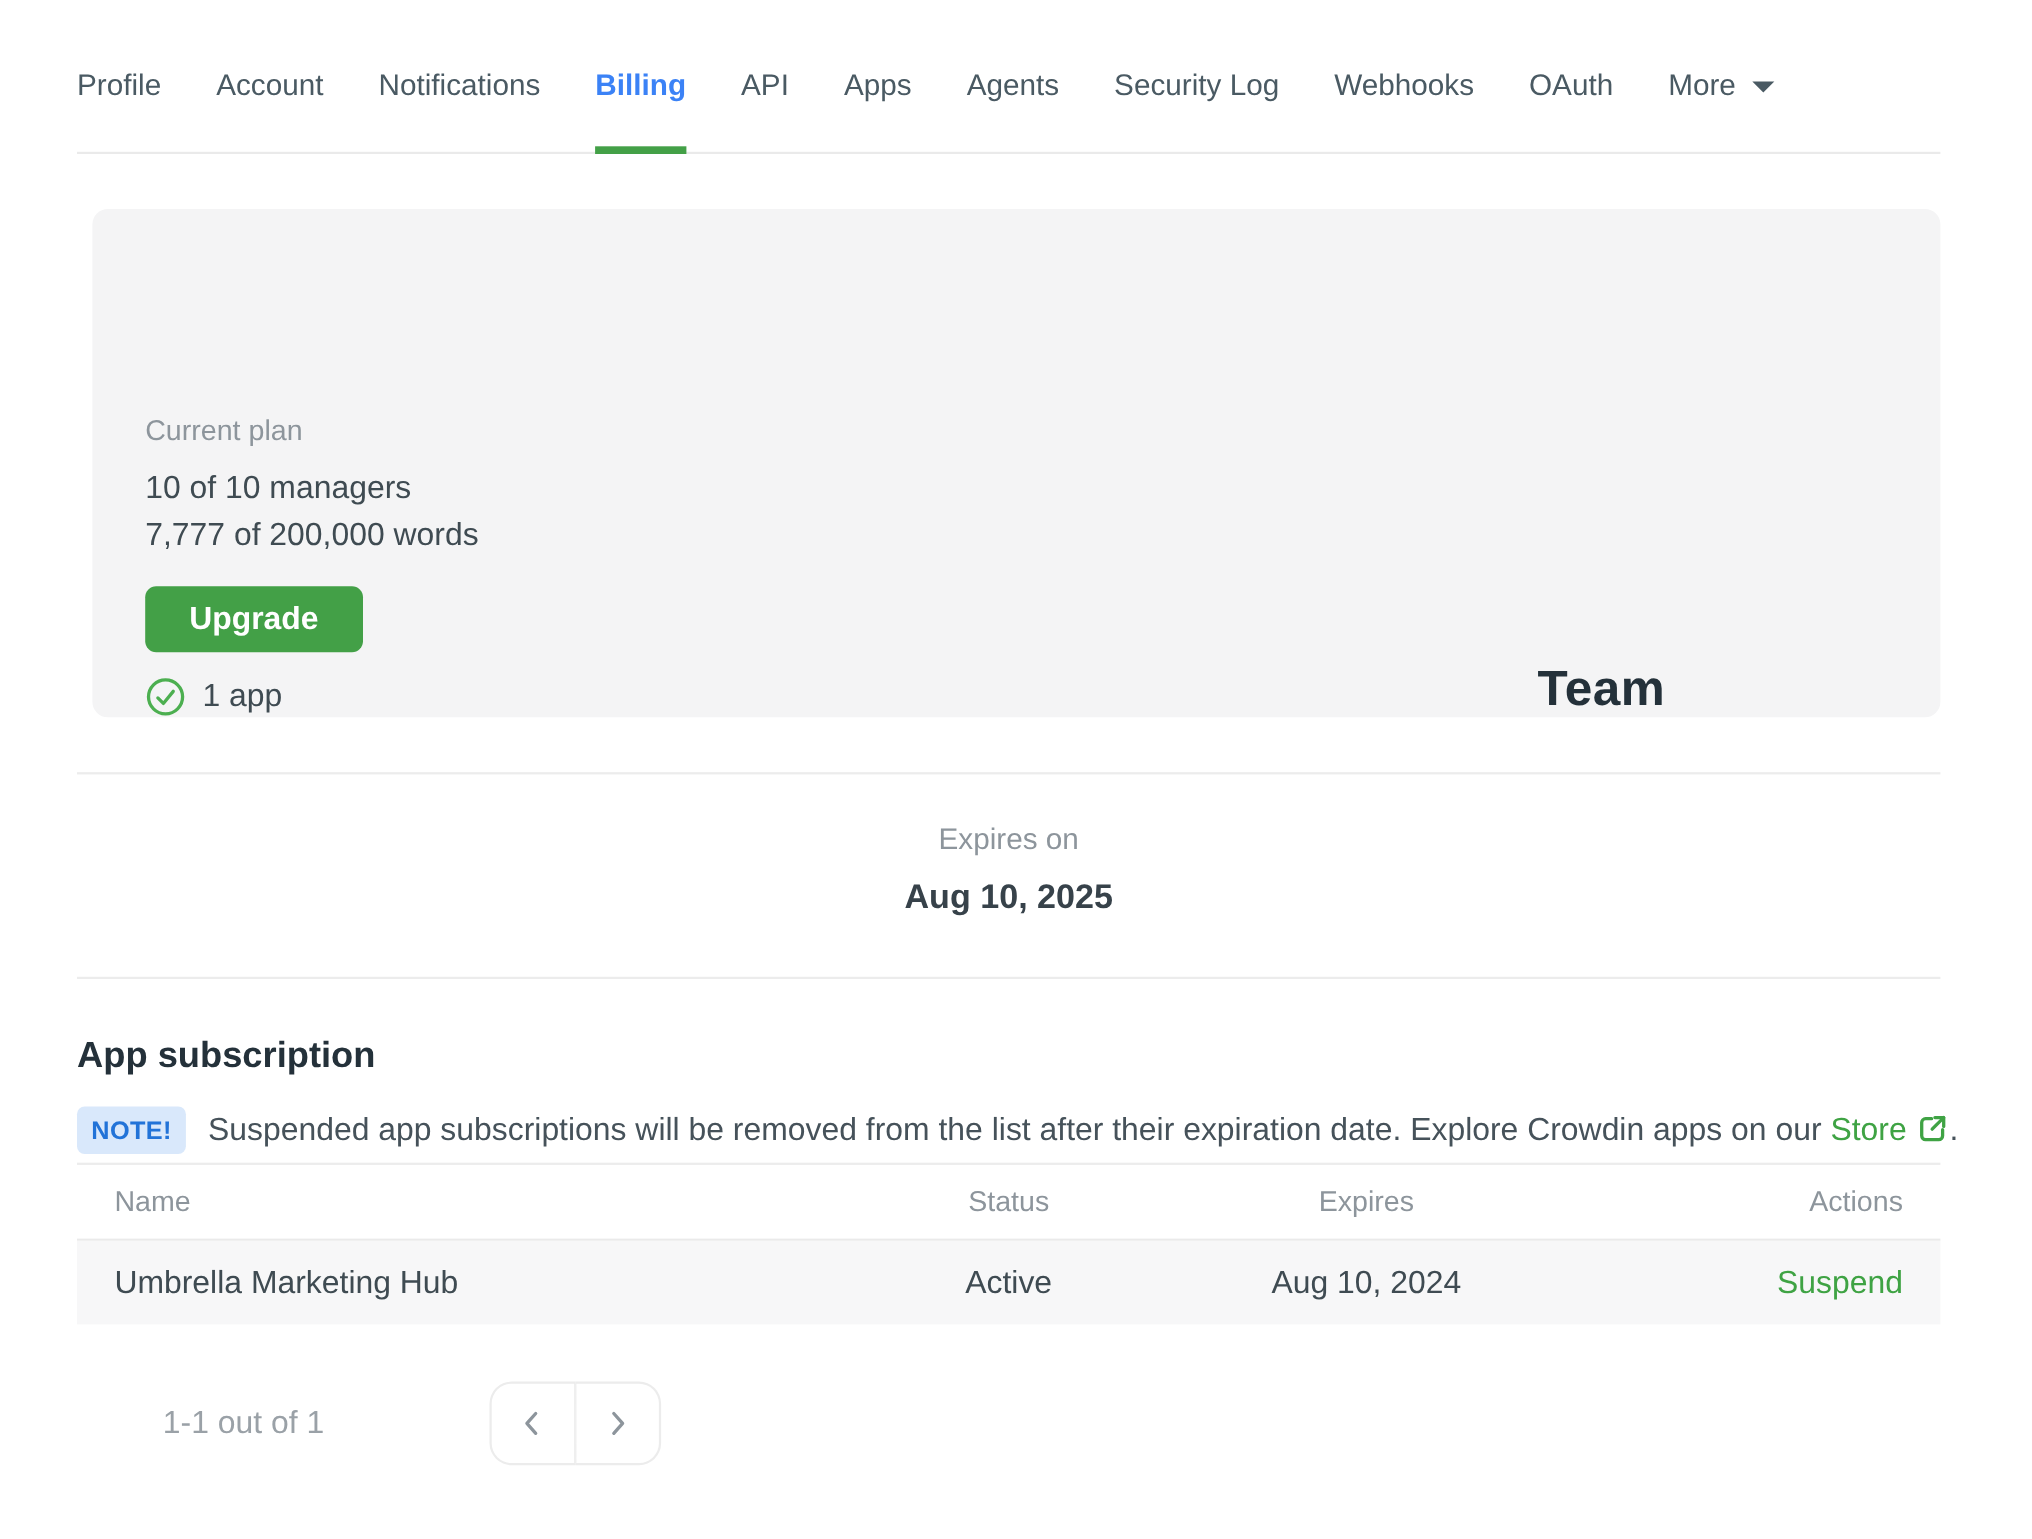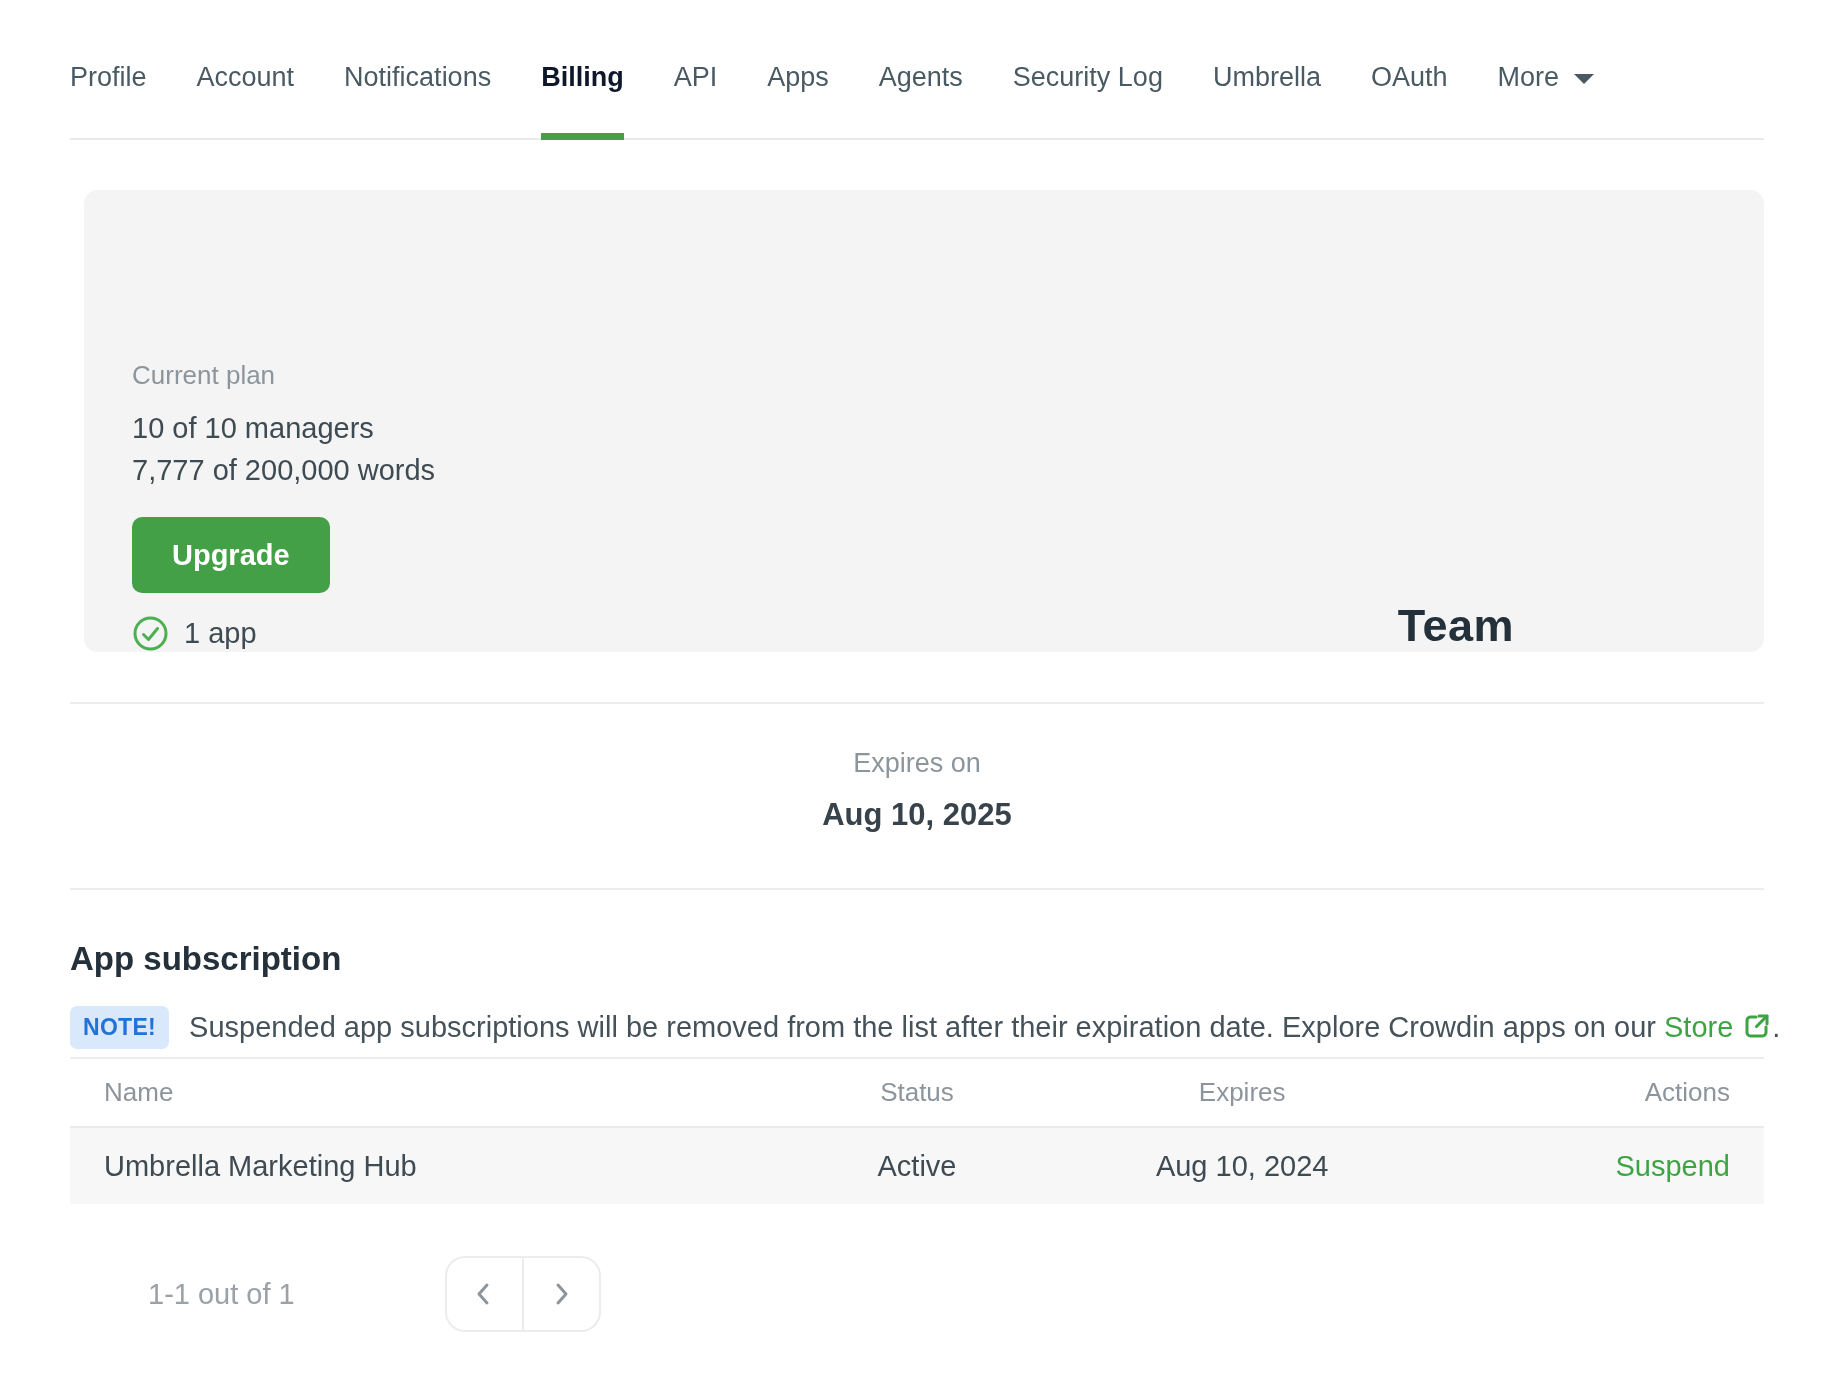--- a/index.html
+++ b/index.html
@@ -13,39 +13,39 @@
 
   
   .tabs {
     display: flex; align-items: flex-end; gap: 50px;
     padding-top: 60px; border-bottom: 2px solid #eaeaea;
   }
   .tab {
     font-size: 27px; line-height: 34px; color: #4a5a63;
     padding-bottom: 44px; position: relative; cursor: pointer; white-space: nowrap;
   }
-  .tab.active { color: #0f172a; font-weight: 700; }
+  .tab.active { color: #3b82f6; font-weight: 700; }
   .tab.active::after {
     content: ""; position: absolute; left: 0; right: 0; bottom: -2px;
     height: 7px; background: #43a047;
   }
   .tab-more { display: flex; align-items: center; gap: 13px; }
   .caret-icon { display: inline-block; }
 
   
   .plan-card {
     margin: 50px 0 0 14px; height: 462px;
     background: #f4f4f5; border-radius: 14px;
     padding: 50px 0 0 48px;
     display: flex; justify-content: space-between; align-items: flex-end;
   }
   .plan-label { font-size: 26px; color: #8d959c; margin-bottom: 16px; }
   .plan-line  { font-size: 29px; line-height: 42px; color: #3f4b52; }
   .upgrade-btn {
-    display: inline-block; margin-top: 26px; height: 76px; padding: 0 40px;
+    display: inline-block; margin-top: 26px; height: 60px; padding: 0 40px;
     background: #43a047; color: #ffffff; border: none; border-radius: 10px;
     font-family: "Liberation Sans", sans-serif; font-size: 29px; font-weight: 700;
     cursor: pointer;
   }
   .apps-row { margin-top: 22px; display: flex; align-items: center; gap: 15px; font-size: 29px; color: #3f4b52; }
   .plan-right { display: flex; align-items: center; padding-right: 250px; }
   .plan-name { font-size: 45px; font-weight: 700; color: #24313a; letter-spacing: 0.5px; }
 
   
   .divider { border-top: 2px solid #ececec; }
@@ -93,21 +93,21 @@
 
   <nav class="tabs">
     <div class="tab">Profile</div>
     <div class="tab">Account</div>
     <div class="tab">Notifications</div>
     <div class="tab active">Billing</div>
     <div class="tab">API</div>
     <div class="tab">Apps</div>
     <div class="tab">Agents</div>
     <div class="tab">Security Log</div>
-    <div class="tab">Umbrella</div>
+    <div class="tab">Webhooks</div>
     <div class="tab">OAuth</div>
     <div class="tab tab-more">
       <span>More</span>
       <span class="caret-icon">
         <svg width="24" height="14" viewBox="0 0 24 14">
             <path d="M2 2 L12 12 L22 2 Z" fill="#4a5a63"></path>
           </svg>
       </span>
     </div>
   </nav>

